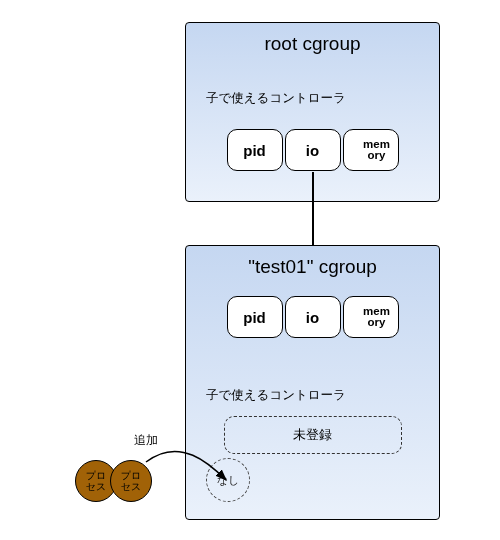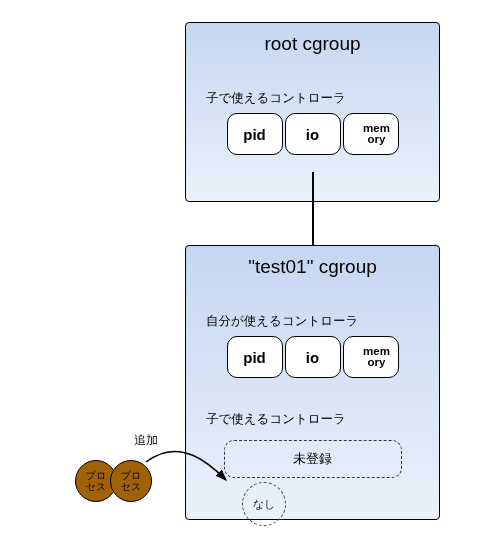--- a/index.html
+++ b/index.html
@@ -42,34 +42,34 @@
     gap: 0px;
     padding: 0 10px;
   }
   .ctrl {
     background: #fff;
     border: 1.3px solid #000;
     border-radius: 10px;
     width: 56px; height: 42px;
     display: flex; align-items: center; justify-content: center;
     font-size: 15px; font-weight: bold;
-    margin: 0 1px;
+    margin: 16px 1px;
   }
   .ctrl.memory { font-size: 11.5px; line-height: 1; text-align:center;padding-left:12px; }
   
   .unreg {
     margin: 12px auto 0;
     width: 178px; height: 38px;
     border: 1.3px dashed #333;
     border-radius: 10px;
     display:flex; align-items:center; justify-content:center;
     font-size: 13px;
   }
   
-  .none-row { padding-left: 56px; padding-top: 4px; }
+  .none-row { padding-left: 20px; padding-top: 4px; }
   .none-circ {
     width: 44px; height: 44px;
     border: 1.2px dashed #444;
     border-radius: 22px;
     display:flex; align-items:center; justify-content:center;
     font-size: 11px; color:#222;
   }
   
   .connector {
     position: absolute;
@@ -107,21 +107,20 @@
     <div class="ctrl">io</div>
     <div class="ctrl memory">mem<br>ory</div>
   </div>
 </div>
 
 <div class="connector"></div>
 
 <div class="cg-box box-test01">
   <div class="title">"test01" cgroup</div>
 
-  <div class="section-label">自分が使えるコントローラ</div>
   <div class="ctrl-row">
     <div class="ctrl">pid</div>
     <div class="ctrl">io</div>
     <div class="ctrl memory">mem<br>ory</div>
   </div>
 
   <div class="section-label">子で使えるコントローラ</div>
   <div class="unreg">未登録</div>
 
   <div class="none-row">

